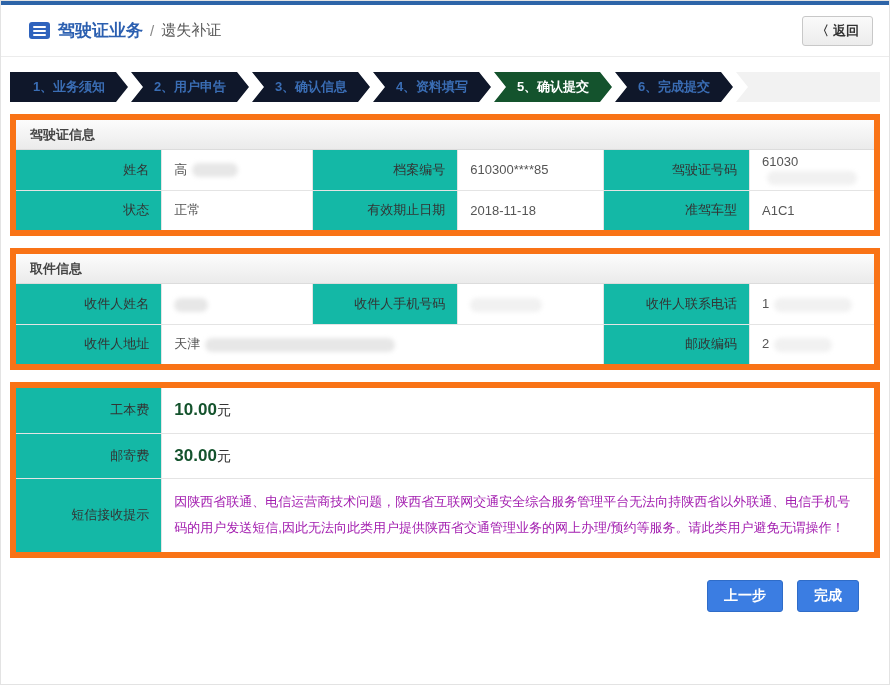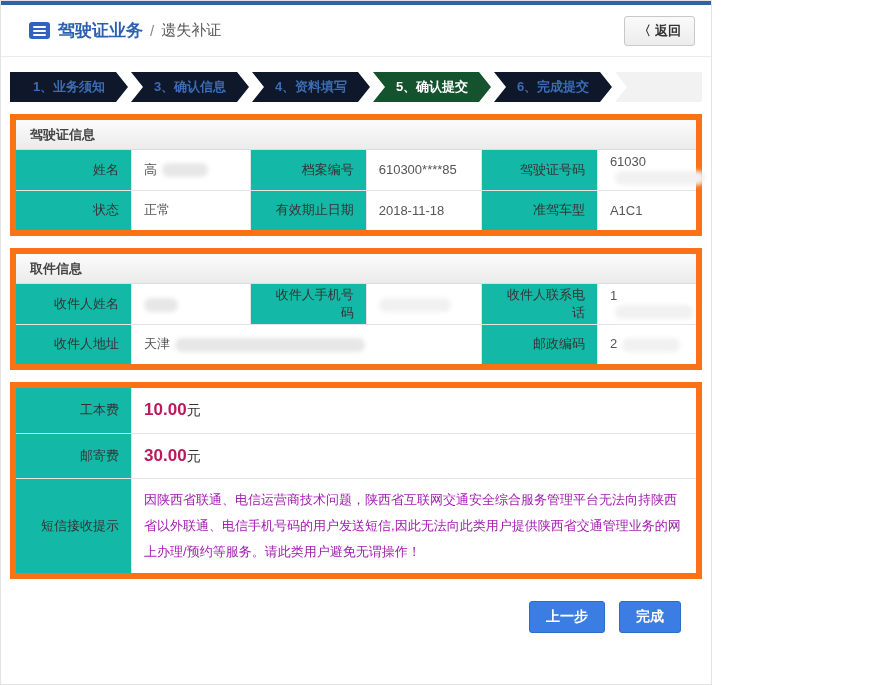--- a/index.html
+++ b/index.html
@@ -2,21 +2,21 @@
 <html><head>
 <meta charset="utf-8">
 <style>
   * { box-sizing: border-box; margin: 0; padding: 0; }
   html,body { width: 890px; height: 685px; }
   body {
     font-family: "Liberation Sans", "DejaVu Sans", sans-serif;
     font-size: 13px; color: #333; background: #fff;
   }
   .page {
-    width: 712px; height: 685px; border: 1px solid #e3e3e3;
+    width: 890px; height: 685px; border: 1px solid #e3e3e3;
     background: #fff; overflow: hidden; position: relative;
   }
   .top-strip { height: 4px; background: #2d64a8; }
 
   
   .header {
     height: 52px; display: flex; align-items: center;
     padding: 0 16px 0 28px; border-bottom: 1px solid #ececec;
   }
   .title-icon {
@@ -70,21 +70,21 @@
   td.val { background: #fff; text-align: left; color: #555; }
   .fees-table td { height: 45px; }
   .fees-table tr.notice-row td { height: 74px; }
 
   .smudge {
     display: inline-block; height: 14px; background: #e7e7e7;
     border-radius: 7px; filter: blur(2px); vertical-align: middle; margin-left: 5px;
   }
   .smudge.light { background: #f1f1f1; }
 
-  .fee-amount { color: #be185d; font-weight: bold; font-size: 17px; }
+  .fee-amount { color: #14532d; font-weight: bold; font-size: 17px; }
   .fee-currency { color: #333; font-size: 14px; }
 
   .code-input {
     width: 132px; height: 30px; border: 1px solid #c9c9c9; border-radius: 2px;
     padding: 0 6px; font-size: 13px; vertical-align: middle;
   }
   .get-code-btn {
     height: 30px; padding: 0 13px; margin-left: 8px; vertical-align: middle;
     background: linear-gradient(#f9f9f9, #e9e9e9); border: 1px solid #c3c3c3;
     border-radius: 3px; font-size: 13px; font-weight: bold; color: #333; cursor: pointer;
@@ -117,20 +117,21 @@
     <span class="page-subtitle">遗失补证</span>
     <span class="header-spacer"></span>
     <button class="back-btn">
         <span class="chev">〈</span>
         <span>返回</span>
       </button>
   </div>
 
   <div class="steps">
     <div class="step">1、业务须知</div>
+    <div class="step">2、用户申告</div>
     <div class="step">3、确认信息</div>
     <div class="step">4、资料填写</div>
     <div class="step active">5、确认提交</div>
     <div class="step">6、完成提交</div>
     <div class="step-filler"></div>
   </div>
 
   <div class="section">
     <div class="section-title">驾驶证信息</div>
     <table>

